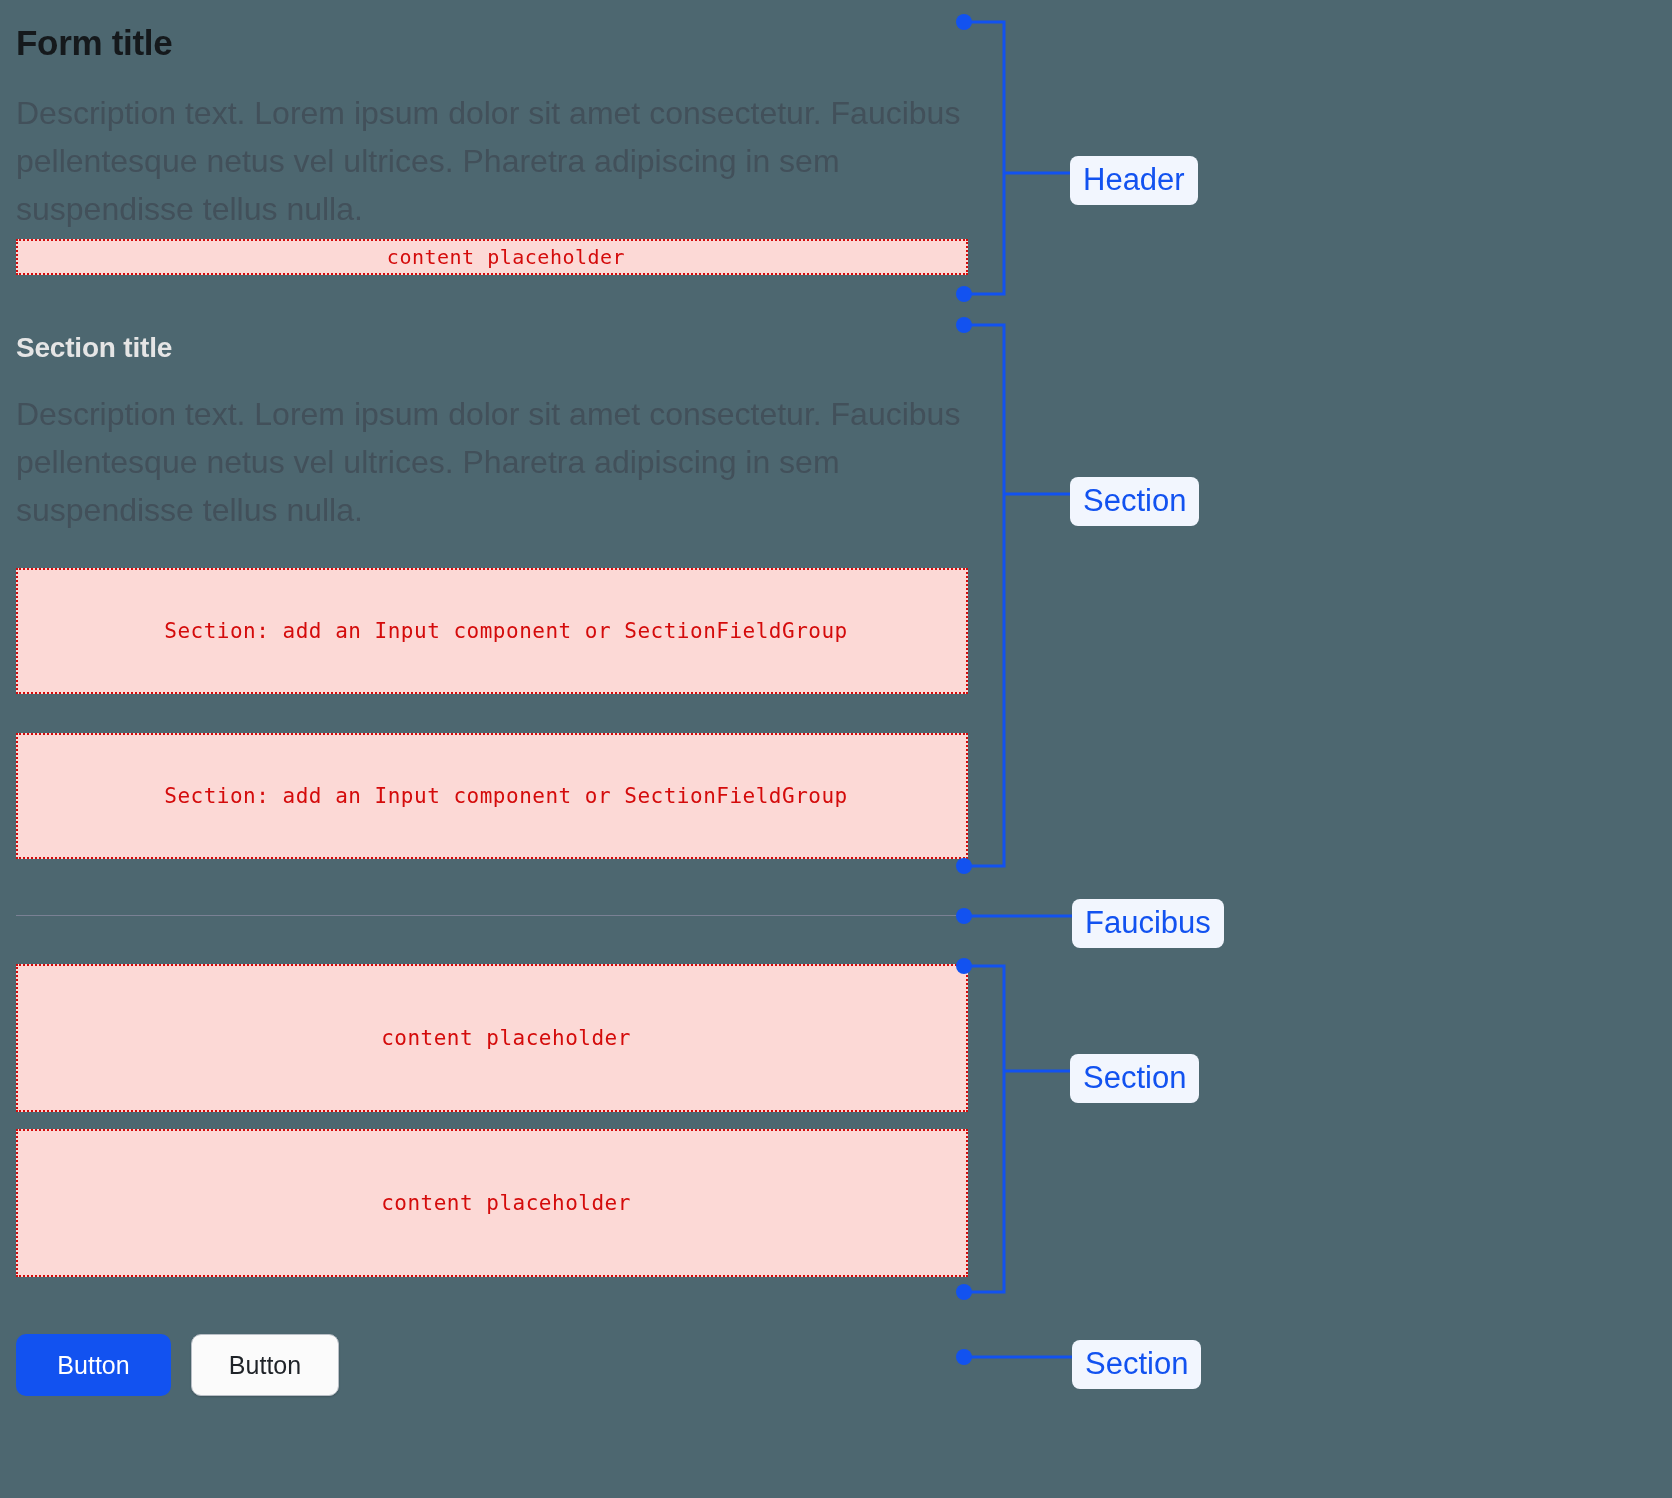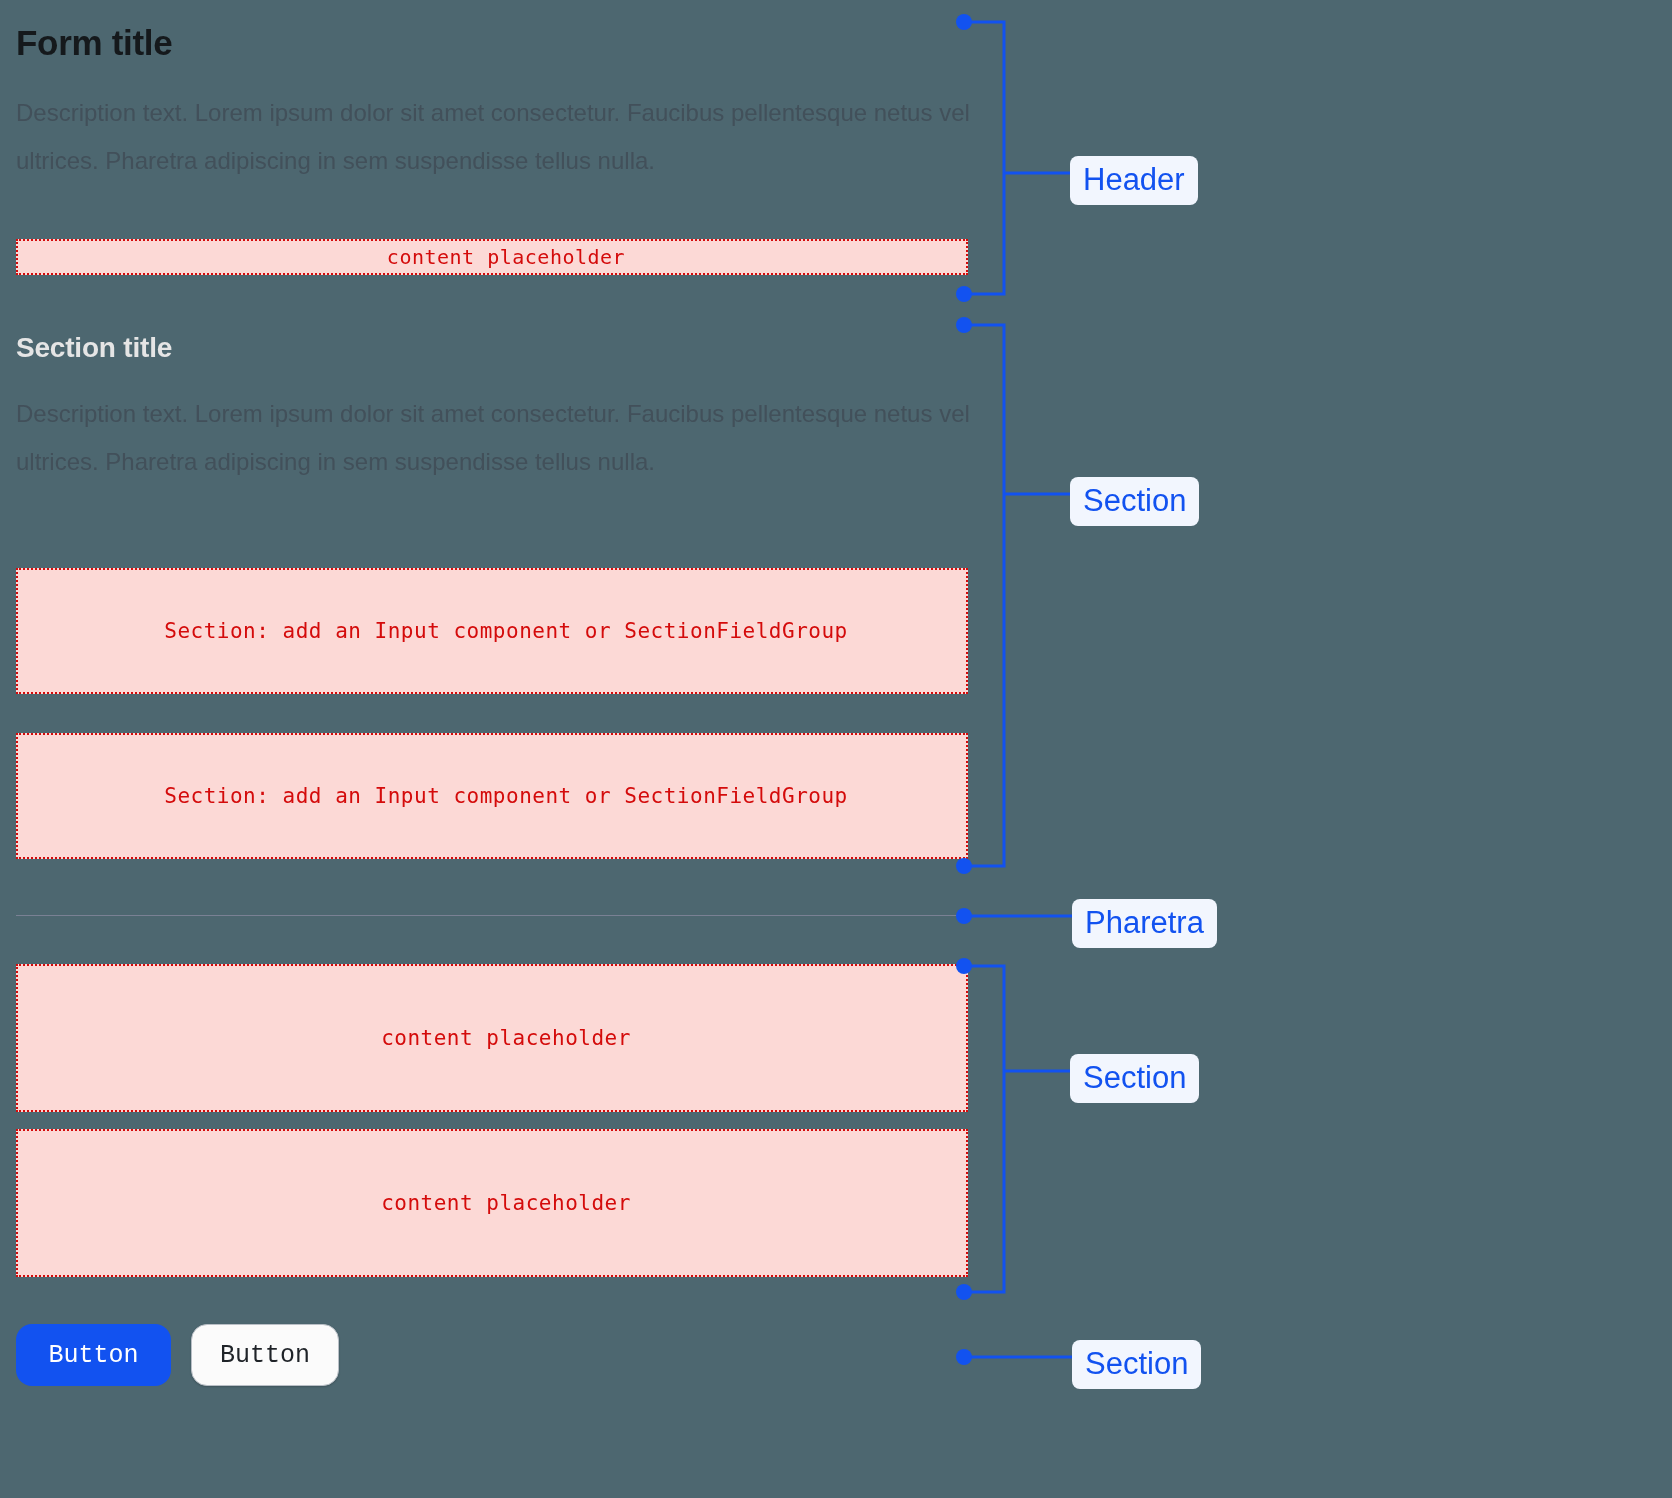--- a/index.html
+++ b/index.html
@@ -33,21 +33,21 @@
     font-weight: 700;
     color: #15191c;
     letter-spacing: -0.3px;
     line-height: 1.2;
   }
 
   .desc {
     position: absolute;
     left: 0;
     width: 960px;
-    font-size: 24px;
+    font-size: 32px;
     line-height: 48px;
     color: #42505a;
     font-weight: 400;
   }
   .desc-header { top: 89px; }
   .desc-section { top: 390px; }
 
   .section-title {
     position: absolute;
     left: 0;
@@ -93,28 +93,29 @@
   
   .footer-bar {
     position: absolute;
     left: 0;
     top: 1324px;
     display: flex;
     align-items: center;
     gap: 20px;
   }
   .btn {
-    border-radius: 16px;
+    border-radius: 10px;
     font-size: 25px;
-    font-family: Liberation Mono, monospace;
+    font-family: Liberation Sans, sans-serif;
     cursor: pointer;
     display: flex;
     align-items: center;
     justify-content: center;
     line-height: 1;
+    margin-top: 10px;
   }
   .btn-primary {
     background: #1252f0;
     color: #ffffff;
     border: none;
     width: 155px;
     height: 62px;
   }
   .btn-secondary {
     background: #fbfbfb;
@@ -221,19 +222,19 @@
     <g>
       <line x1="964" y1="1357" x2="1072" y2="1357" stroke="#1252f0" stroke-width="3"></line>
       <circle cx="964" cy="1357" r="8" fill="#1252f0"></circle>
     </g>
   </svg>
 
   <div class="pill" style="left:1070px; top:156px;">Header</div>
 
   <div class="pill" style="left:1070px; top:477px;">Section</div>
 
-  <div class="pill" style="left:1072px; top:899px;">Pharetra</div>
+  <div class="pill" style="left:1072px; top:899px;">Faucibus</div>
 
   <div class="pill" style="left:1070px; top:1054px;">Section</div>
 
   <div class="pill" style="left:1072px; top:1340px;">Section</div>
 
 </div>
 
 </body></html>

